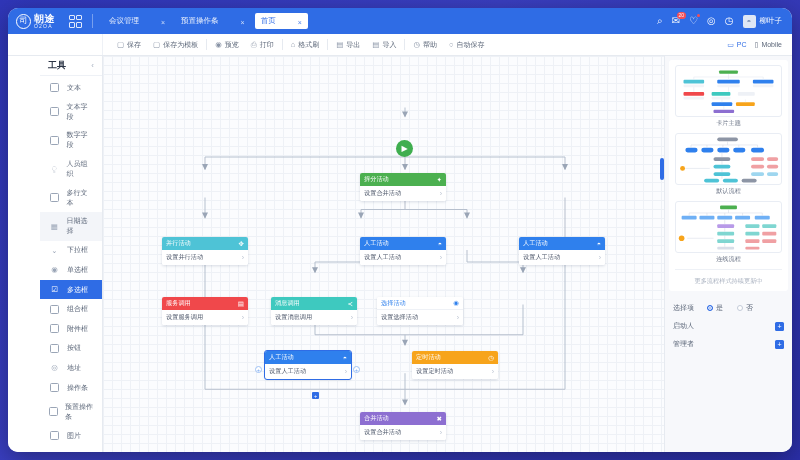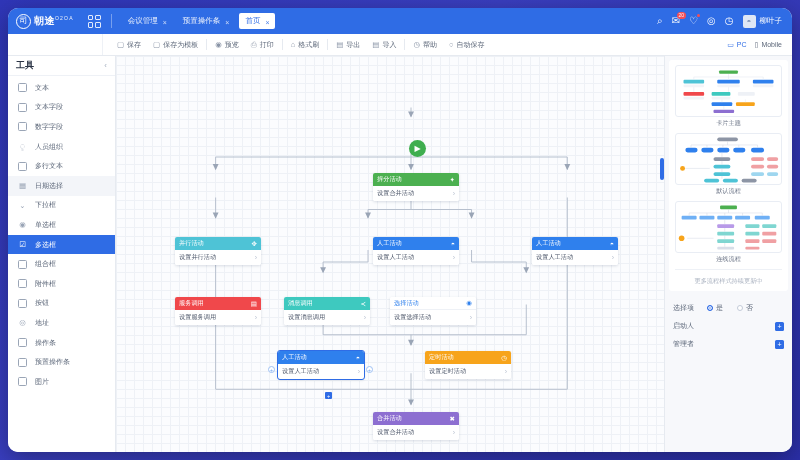--- a/index.html
+++ b/index.html
@@ -31,32 +31,32 @@
     flex: 0 0 26px;
     padding: 0 6px 0 4px;
   }
   .logo { display: flex; align-items: center; gap: 3px; padding-left: 4px; }
   .logo-mark {
     width: 15px; height: 15px; border-radius: 50%;
     border: 1.4px solid #fff; color: #fff;
     display: flex; align-items: center; justify-content: center;
     font-size: 8px; line-height: 1;
   }
-  .logo-text { color: #fff; display: flex; line-height: 1; }
+  .logo-text { color: #fff; display: flex; flex-direction: column; line-height: 1; }
   .logo-cn { font-size: 10px; font-weight: bold; letter-spacing: .5px; }
   .logo-en { font-size: 5px; letter-spacing: 1.2px; opacity: .9; }
   .grid-icon {
     margin-left: 14px; width: 13px; height: 13px;
     display: grid; grid-template-columns: 1fr 1fr; grid-template-rows: 1fr 1fr; gap: 1.5px;
   }
   .grid-icon i { background: transparent; border: 1px solid rgba(255,255,255,.85); border-radius: 1px; }
   .tab-sep { width: 1px; height: 14px; background: rgba(255,255,255,.35); margin: 0 10px; }
   .tabs { display: flex; align-items: center; gap: 4px; }
   .tab {
-    display: flex; align-items: flex-end; gap: 5px;
+    display: flex; align-items: flex-end; gap: 22px;
     color: #e7eefc; font-size: 7.5px;
     padding: 3px 6px; border-radius: 2px; cursor: pointer;
   }
   .tab.active { background: #fff; color: #2f6ce5; }
   .tab .x { font-size: 7px; opacity: .85; }
   .topbar-right { margin-left: auto; display: flex; align-items: center; gap: 9px; padding-right: 4px; }
   .tb-icon { position: relative; color: #fff; font-size: 10px; line-height: 1; opacity: .95; cursor: pointer; }
   .badge {
     position: absolute; top: -4px; right: -6px;
     background: #ff4d4f; color: #fff; font-size: 5px;
@@ -82,22 +82,22 @@
   }
   .tool .ic { font-size: 7.5px; color: #8a94a6; }
   .tool-div { width: 1px; height: 11px; background: #e6eaf0; margin: 0 2px; }
   .toolbar-right { margin-left: auto; display: flex; align-items: center; gap: 8px; padding-right: 10px; }
   .vmode { display: flex; align-items: center; gap: 3px; font-size: 7px; color: #5c6779; cursor: pointer; }
   .vmode.active { color: #2f6ce5; }
   
   .body { flex: 1; display: flex; min-height: 0; }
   
   .sidebar {
-    width: 108px; background: #fff; border-right: 1px solid #e6eaf0;
-    display: flex; flex-direction: column;
+    width: 95px; background: #fff; border-right: 1px solid #e6eaf0;
+    display: flex; flex-direction: column; padding-left: 32px;
   }
   .sb-head {
     height: 20px; display: flex; align-items: center; justify-content: space-between;
     padding: 0 8px; border-bottom: 1px solid #eef1f6;
   }
   .sb-title { font-size: 9px; font-weight: bold; color: #2b3445; }
   .sb-collapse { font-size: 8px; color: #a6b0c0; cursor: pointer; }
   .sb-list { flex: 1; overflow: hidden; padding-top: 2px; }
   .sb-item {
     display: flex; align-items: center; gap: 7px;

